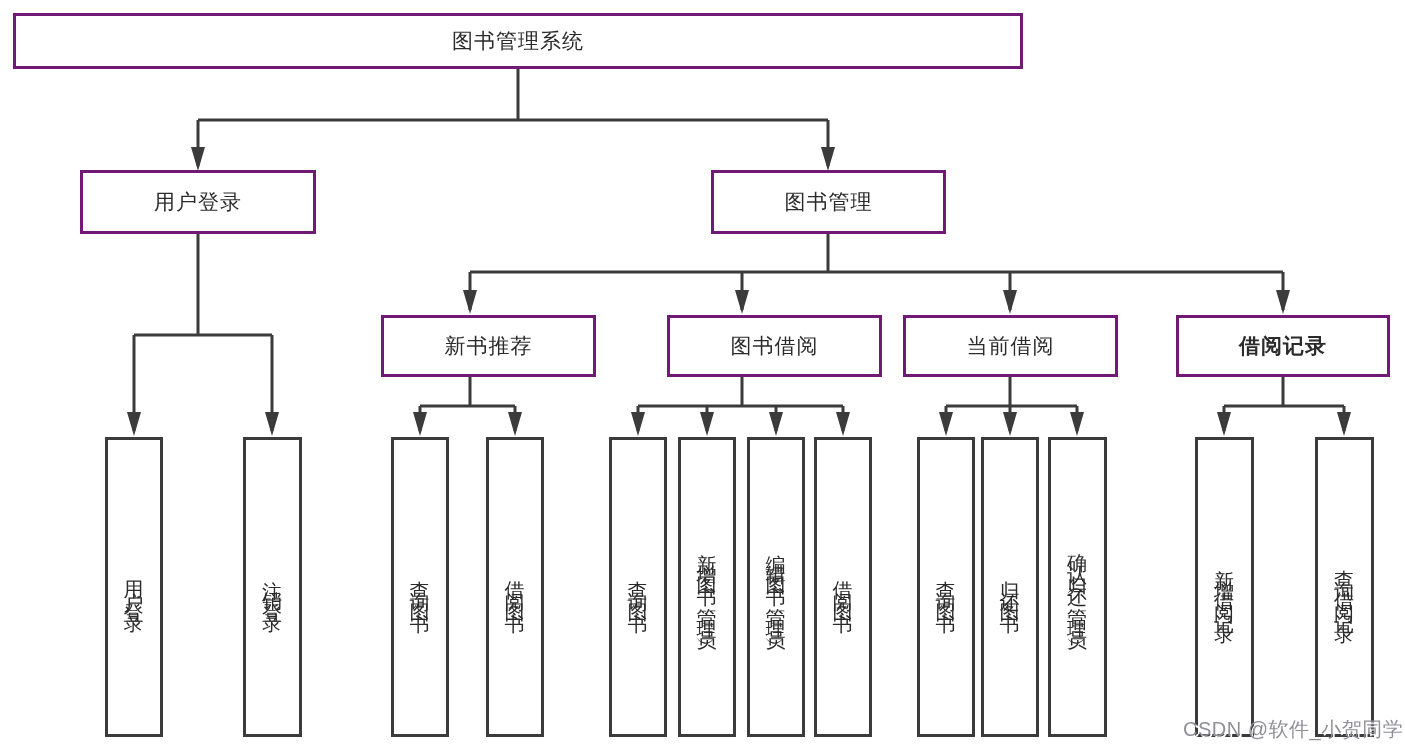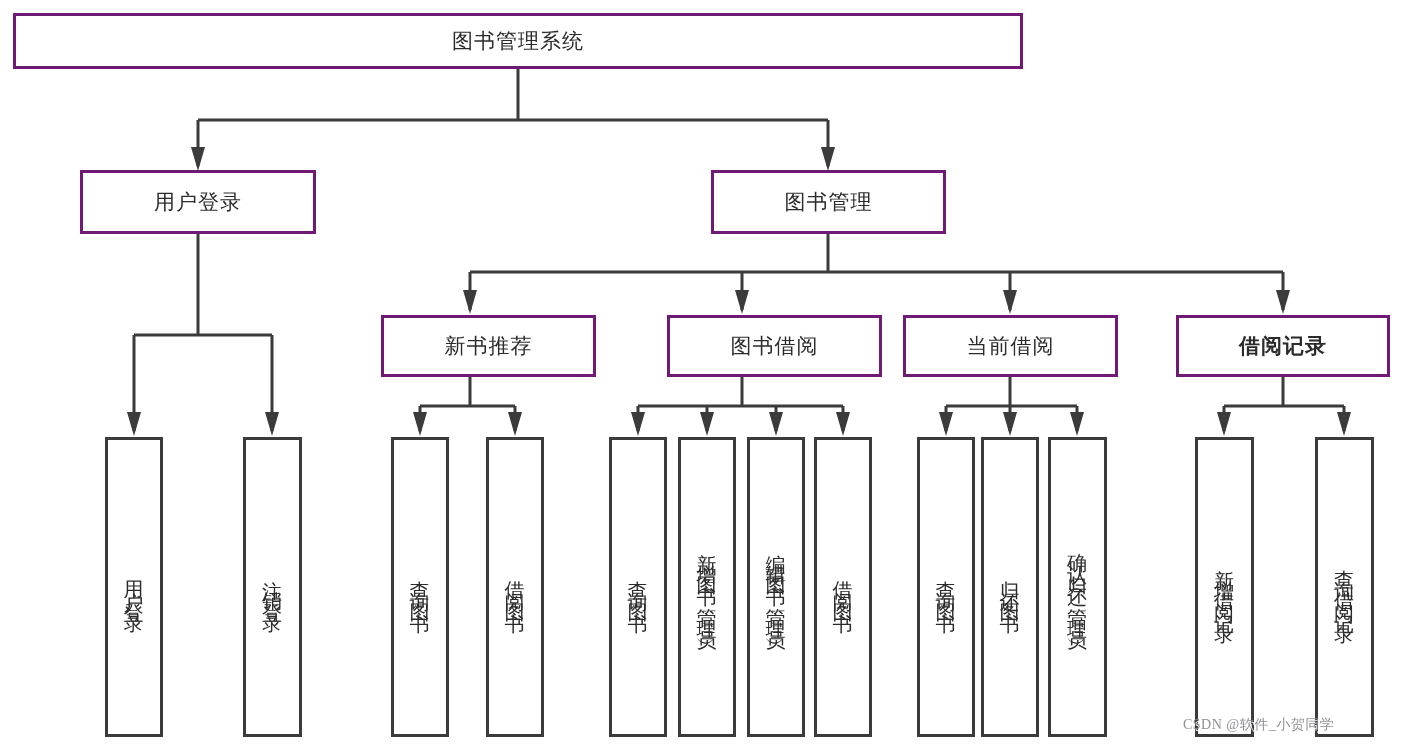--- a/index.html
+++ b/index.html
@@ -51,26 +51,25 @@
     font-size: 20px;
     letter-spacing: 11px;
     line-height: 1;
     white-space: nowrap;
   }
   .watermark {
     position: absolute;
     left: 1183px;
     top: 716px;
     z-index: 3;
-    font-size: 14px;
+    font-size: 20px;
     color: #8f8f97;
     letter-spacing: 0.5px;
     white-space: nowrap;
     text-shadow: 2px 2px 0 #ffffff;
-    font-family: Liberation Serif, serif;
   }
 </style>
 </head>
 <body>
 
 <div class="canvas">
 
   <svg class="connectors" viewBox="0 0 1405 747" xmlns="http://www.w3.org/2000/svg">
     <g stroke="#3b3b3b" stroke-width="3" fill="none">
 

